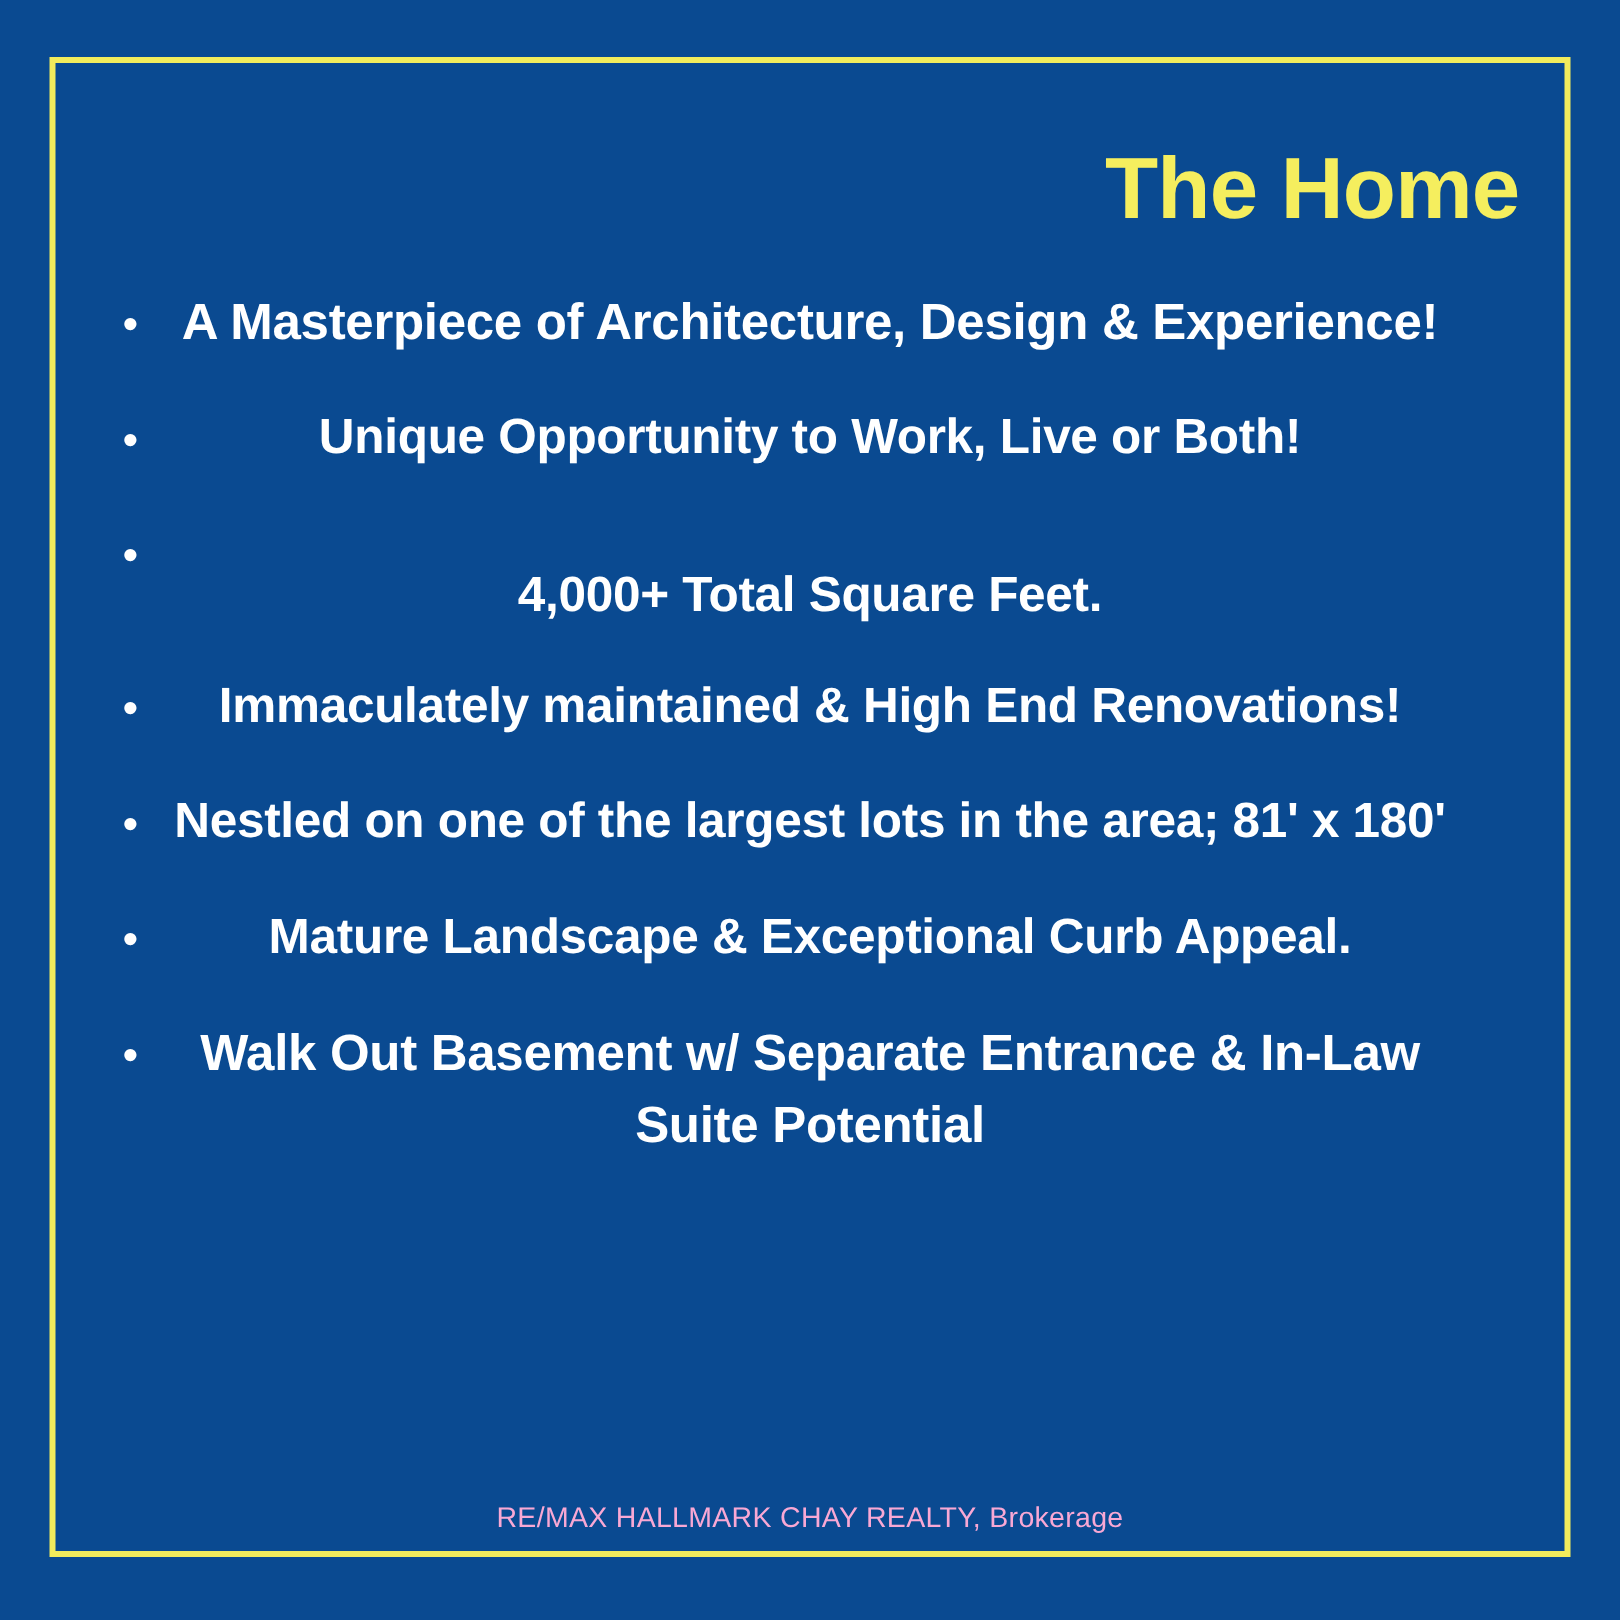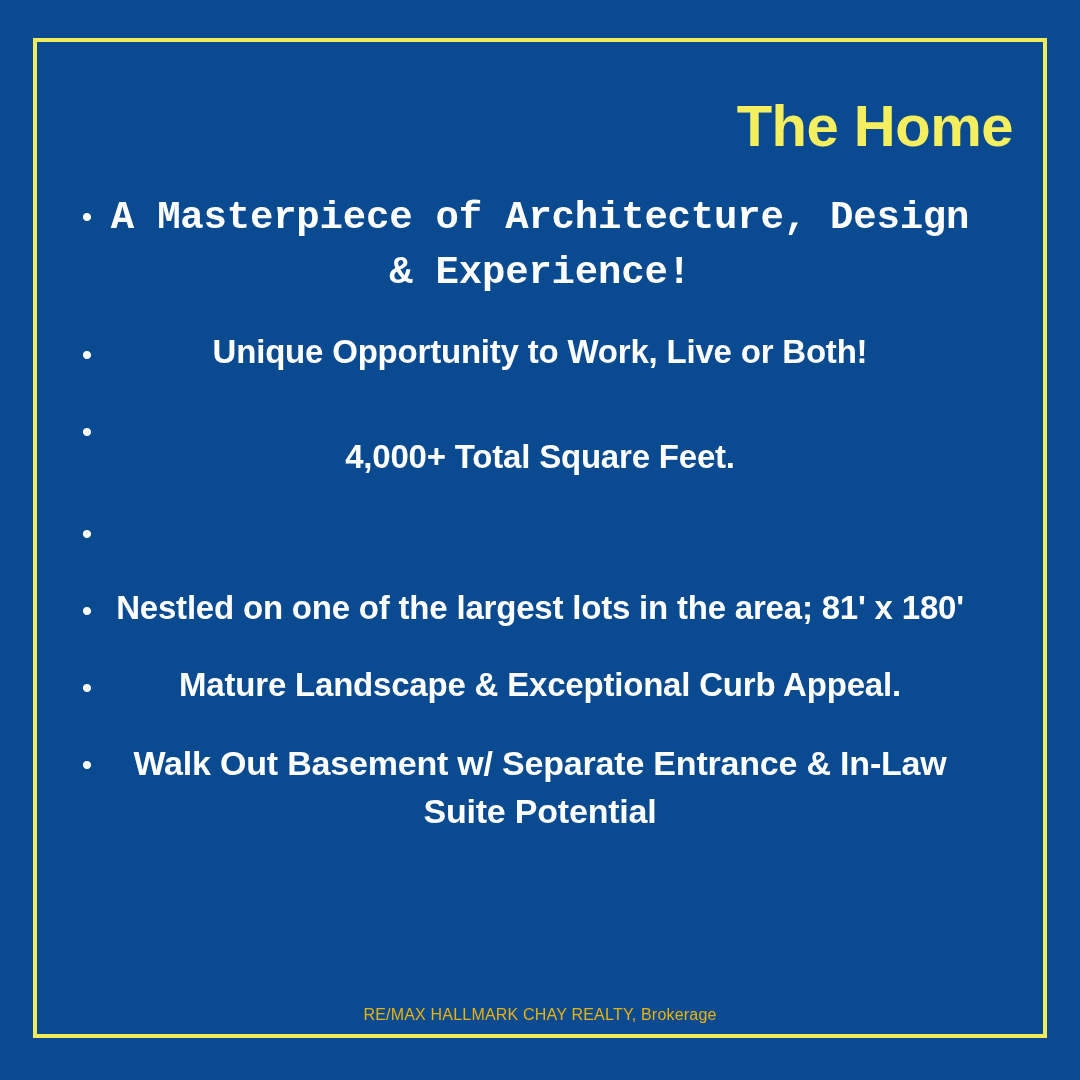--- a/index.html
+++ b/index.html
@@ -72,31 +72,31 @@
   .bullet-text {
     flex: 1 1 auto;
     color: #ffffff;
     font-size: 33px;
     font-weight: bold;
     line-height: 1.42;
     text-align: center;
     padding-right: 40px;
     letter-spacing: -0.2px;
   }
-  .b-1 .bullet-text { font-size: 39px; font-family: Liberation Mono, monospace; }
+  .b-1 .bullet-text { font-size: 34px; }
   .b-3 .bullet-text { font-size: 33px; margin-top: 28px; }
   .b-7 .bullet-text { font-size: 34px; }
   .footer {
     position: absolute;
     left: 0;
     right: 0;
     bottom: 14px;
     text-align: center;
-    color: #eab308;
-    font-size: 16px;
+    color: #f9a8d4;
+    font-size: 19px;
     font-weight: normal;
     letter-spacing: 0.2px;
   }
 </style>
 </head>
 <body>
 
 <div class="slide">
   <div class="frame"></div>
   <div class="content">
@@ -109,20 +109,21 @@
       <li class="bullet-row b-2">
         <span class="dot">•</span>
         <span class="bullet-text">Unique Opportunity to Work, Live or Both!</span>
       </li>
       <li class="bullet-row b-3">
         <span class="dot">•</span>
         <span class="bullet-text">4,000+ Total Square Feet.</span>
       </li>
       <li class="bullet-row b-4">
         <span class="dot">•</span>
+        <span class="bullet-text">Immaculately maintained &amp; High End Renovations!</span>
       </li>
       <li class="bullet-row b-5">
         <span class="dot">•</span>
         <span class="bullet-text">Nestled on one of the largest lots in the area; 81' x 180'</span>
       </li>
       <li class="bullet-row b-6">
         <span class="dot">•</span>
         <span class="bullet-text">Mature Landscape &amp; Exceptional Curb Appeal.</span>
       </li>
       <li class="bullet-row b-7">

